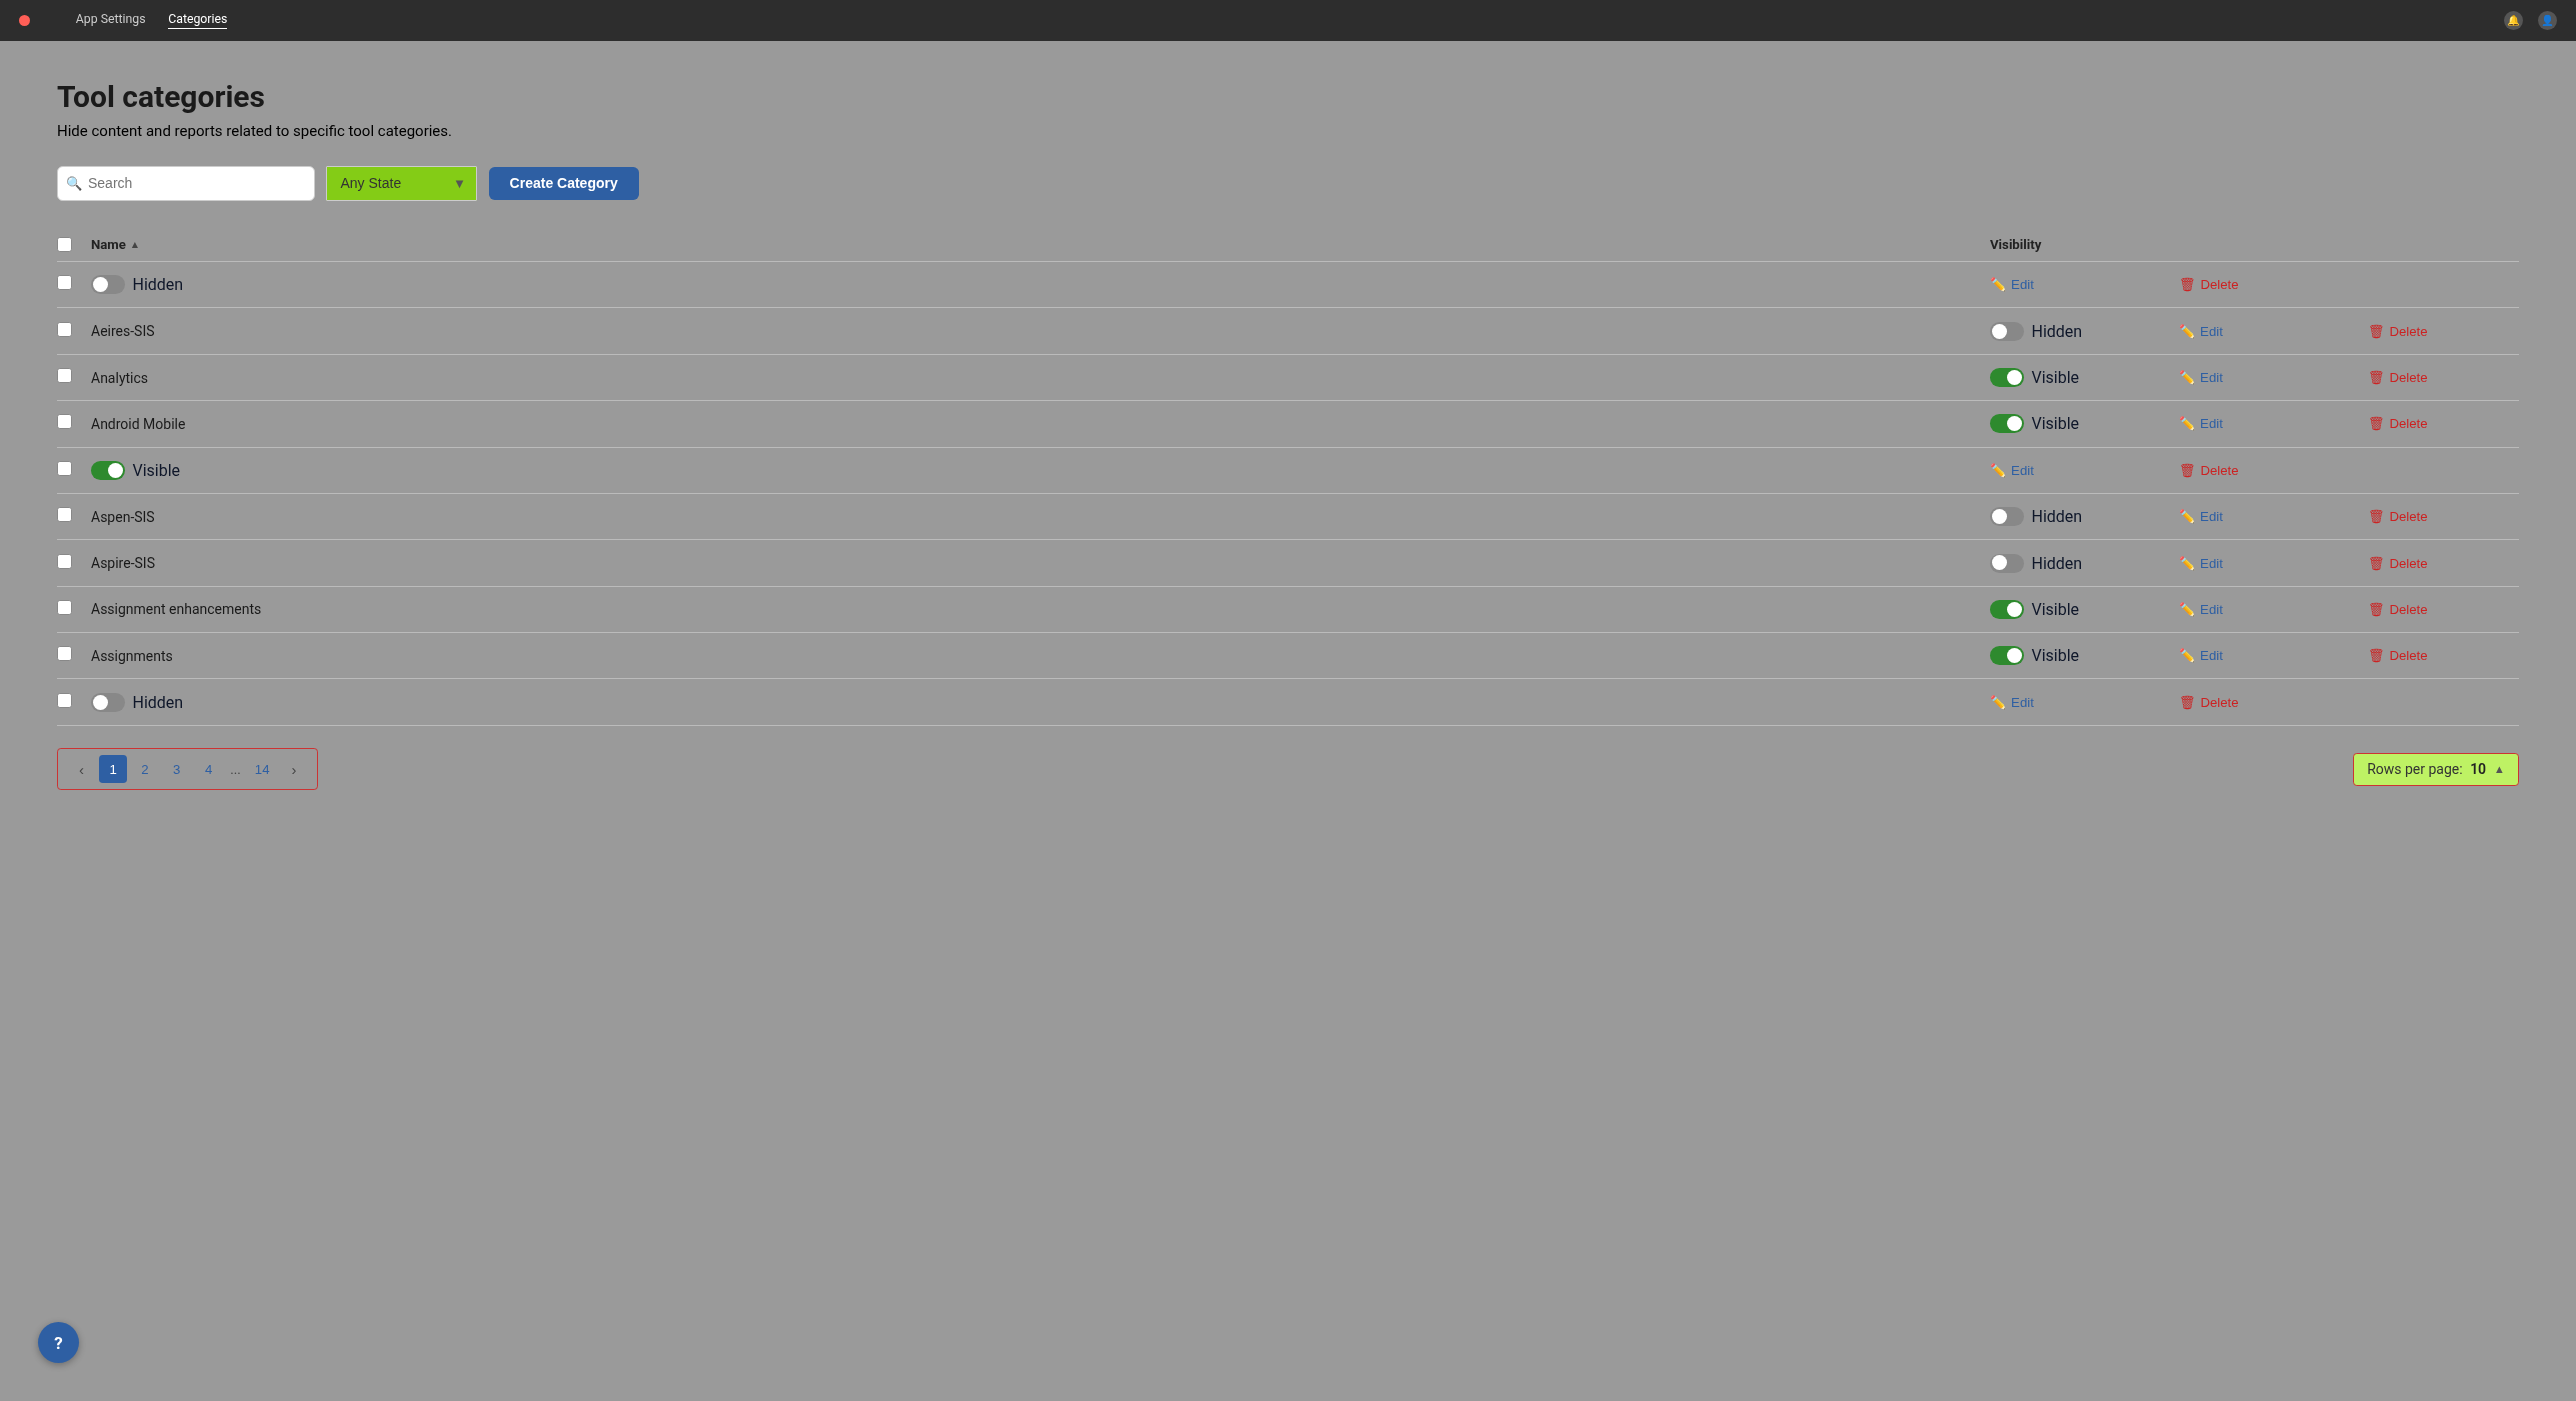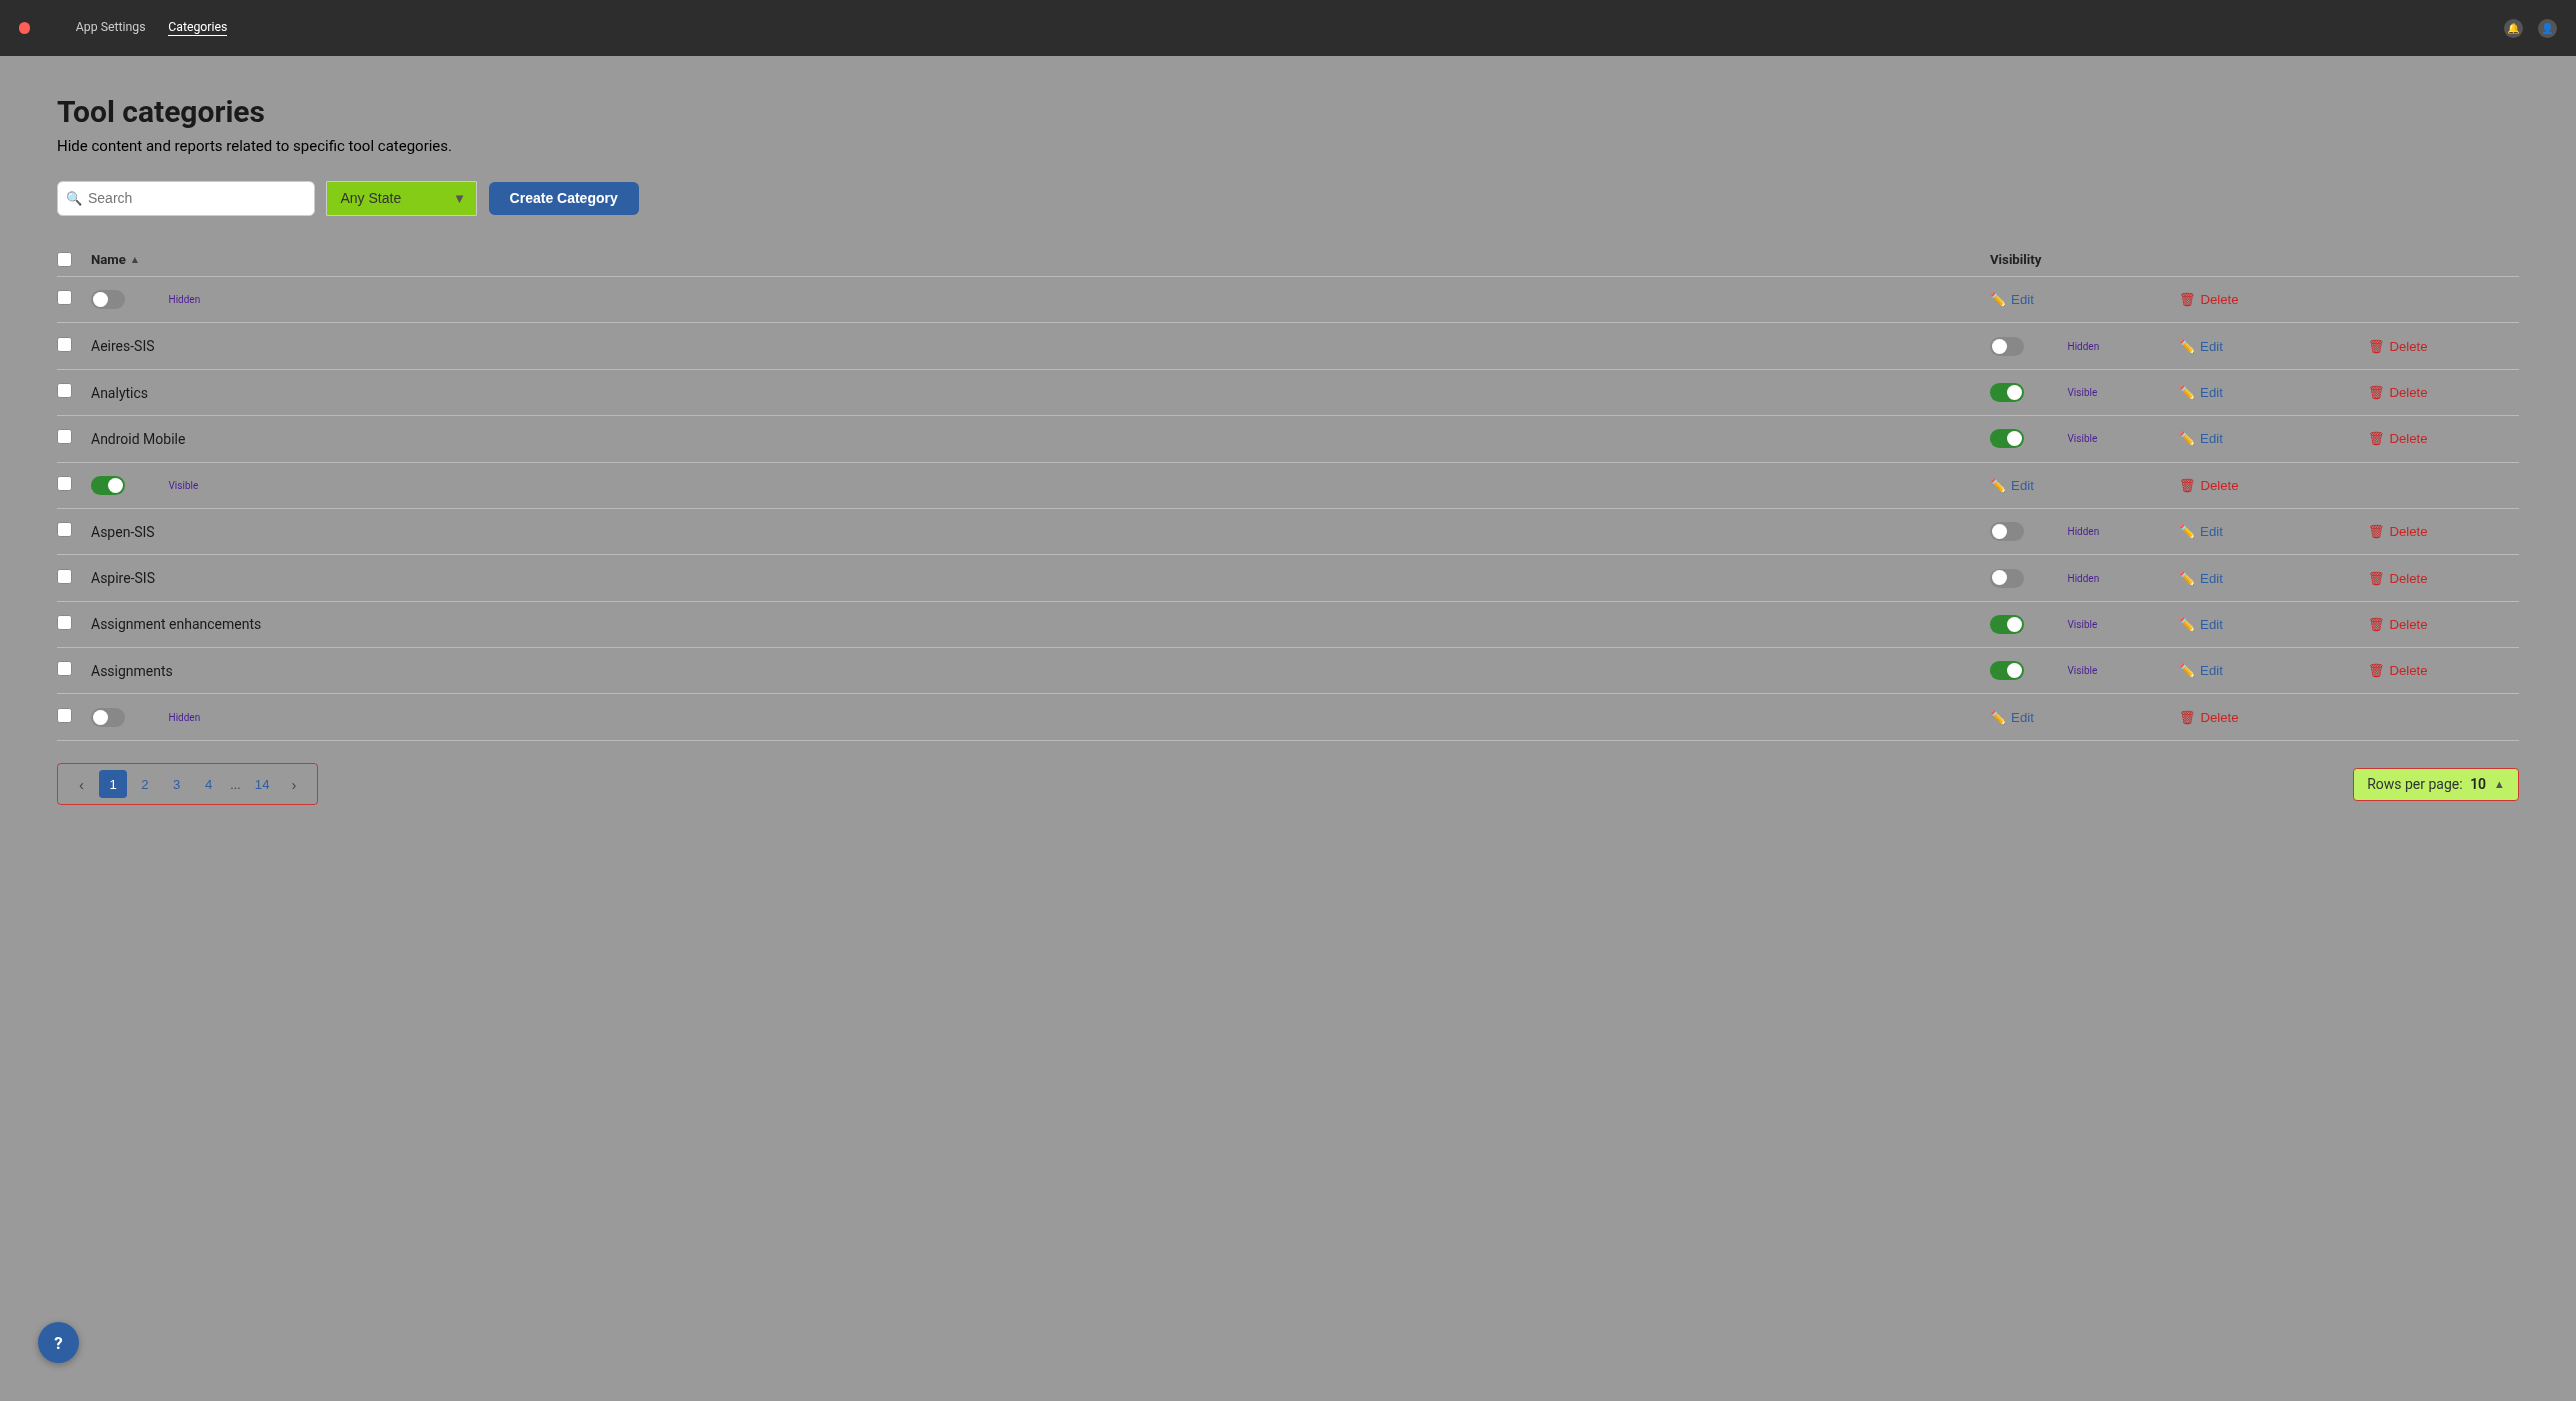--- a/index.html
+++ b/index.html
@@ -5,21 +5,21 @@
     * { box-sizing: border-box; margin: 0; padding: 0; }
     body {
       font-family: -apple-system, BlinkMacSystemFont, 'Segoe UI', Roboto, sans-serif;
       background: #8a8a8a;
       min-height: 100vh;
       display: flex;
       flex-direction: column;
     }
     .top-bar {
       background: #2d2d2d;
-      height: 56px;
+      height: 41px;
       display: flex;
       align-items: center;
       padding: 0 19px;
       position: relative;
     }
     .top-bar-dot {
       width: 11.3px; height: 11.3px;
       border-radius: 50%;
       background: #ff5f57;
       margin-right: 7.5px;
@@ -209,23 +209,22 @@
       width: 15px; height: 15px;
       border-radius: 50%;
       background: white;
       top: 1.9px;
       transition: left 0.2s;
     }
     .toggle.hidden::after { left: 1.9px; }
     .toggle.visible::after { left: 17px; }
 
     .visibility-label {
-      font-size: 10px;
-      color: #4c1d95;
-      margin-left: 36px;
+      font-size: 16px;
+      color: #0f172a;
     }
 
     .action-cell {
       display: flex;
       align-items: center;
       gap: 19px;
     }
 
     .edit-btn {
       display: flex;

